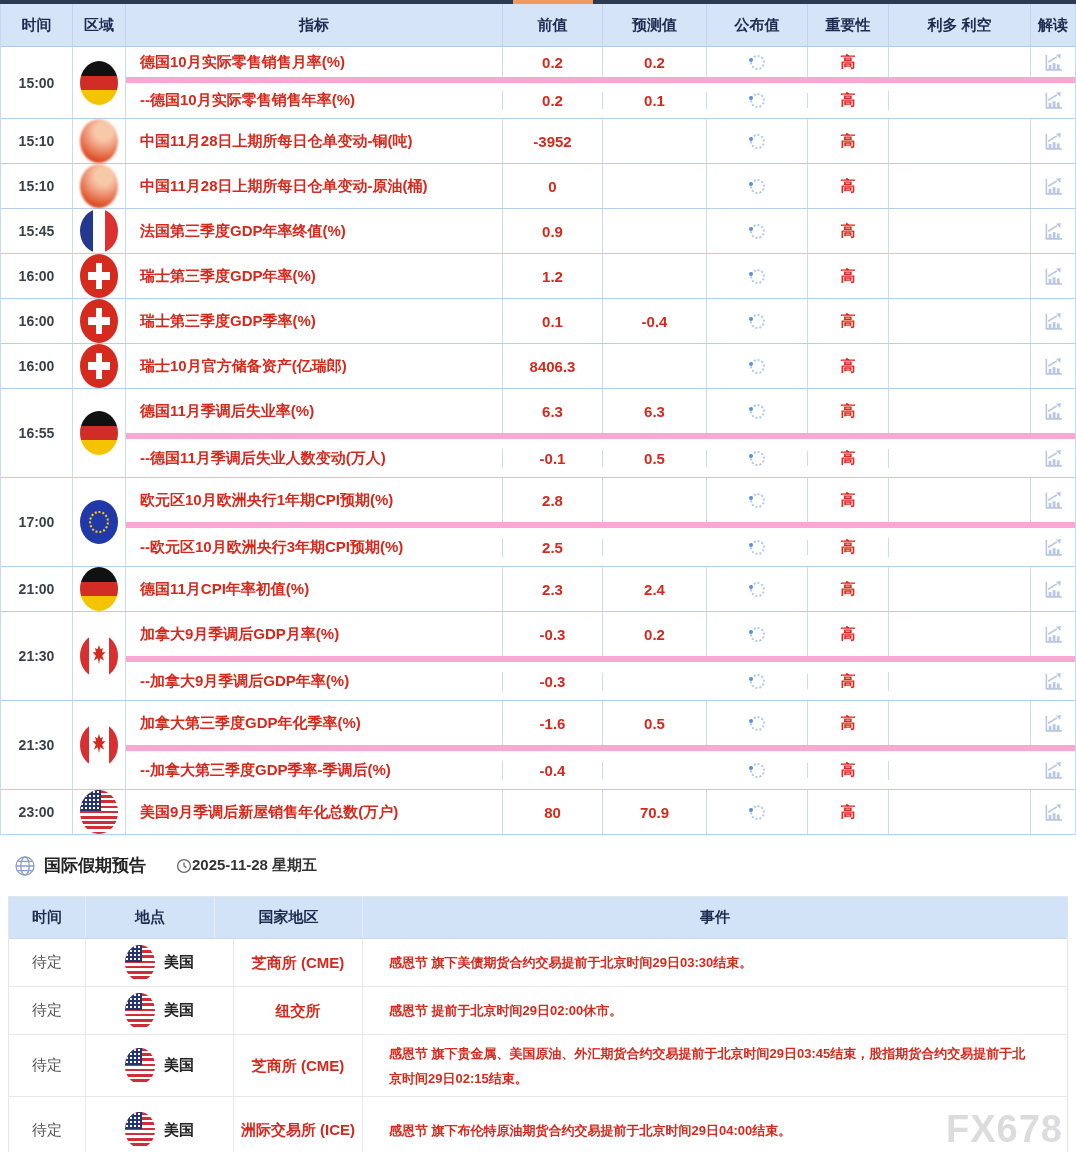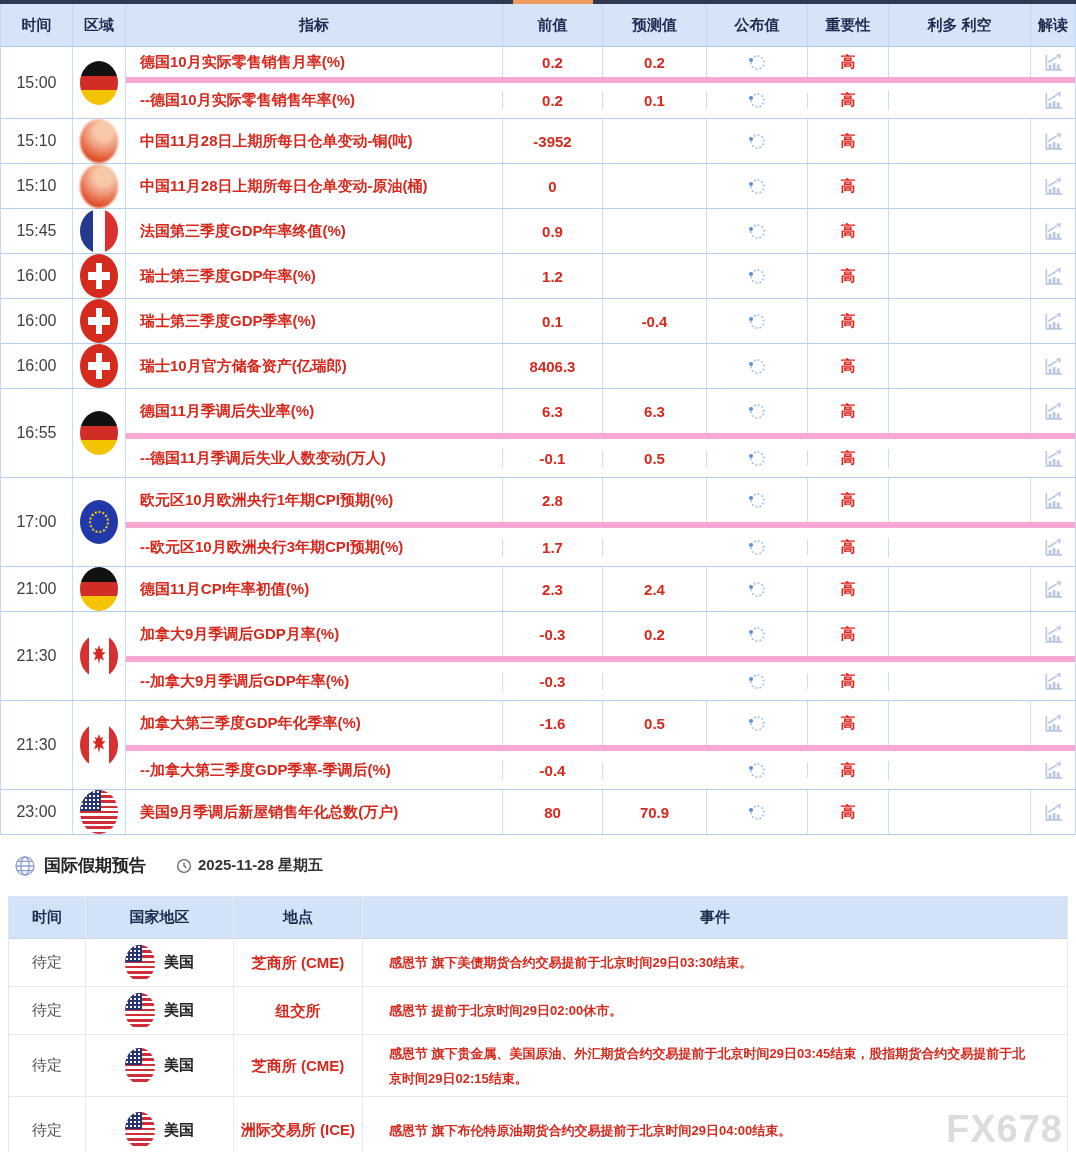--- a/index.html
+++ b/index.html
@@ -17,21 +17,21 @@
   .ch { display:flex; align-items:center; justify-content:center;
         color:#1d2b4f; font-weight:700; font-size:15px; border-right:1px solid #c2d4ee; }
   .ch:last-child { border-right:none; }
 
   .c-time { width:72px; } .c-region { width:53px; } .c-ind { width:377px; }
   .c-prev { width:100px; } .c-fore { width:104px; } .c-act { width:101px; }
   .c-imp { width:81px; } .c-bb { width:142px; } .c-int { flex:1; }
 
   .group { display:flex; border-bottom:1px solid #b5cfee; }
   .cell { display:flex; align-items:center; justify-content:center; border-right:1px solid #cadcf5; }
-  .group > .c-time { color:#3a3f49; font-size:16px; }
+  .group > .c-time { color:#3a3f49; font-size:14px;font-weight:bold; }
   .group > .c-region { }
   .subrows { flex:1; display:flex; flex-direction:column; }
   .subrow { display:flex; height:44px; }
   .subrow + .subrow { border-top:6px solid #f9a8d4;align-items:center; }
   .group:nth-child(1) .subrow:nth-child(1) { height:30px; }
   .group:nth-child(1) .subrow:nth-child(2) { height:41px; }
   .subrow .c-ind { justify-content:flex-start; padding-left:14px;
         color:#d6291d; font-weight:700; font-size:15px; }
   .subrow .val { color:#d6291d; font-weight:700; font-size:15px; }
   .subrow .imp { color:#e0251d; font-weight:700; font-size:15px; }
@@ -59,21 +59,21 @@
   .flag-us { background:repeating-linear-gradient(180deg,#cf2e38 0 2.6px,#fff 2.6px 5.2px); }
   .flag-us::before { content:""; position:absolute; left:0; top:0; width:55%; height:48%; background:#26356e;
      background-image:radial-gradient(#fff 28%,transparent 34%); background-size:4px 4px; }
   .flag-cn { background:radial-gradient(circle at 62% 28%,#f8c9a8 0 22%,#f0a184 40%,#e4663f 65%,#cd2800 92%);
      filter:blur(1.2px); }
   .flag.sm { width:30px; height:36px; }
 
   
   .holiday-bar { height:61px; display:flex; align-items:center; padding-left:14px; }
   .holiday-title { font-size:17px; font-weight:700; color:#222; margin:0 8px; }
-  .holiday-date { font-size:15px; font-weight:700; color:#333; margin-left:6px; }
+  .holiday-date { font-size:15px; font-weight:700; color:#333; }
   .icon-globe, .icon-clock { display:flex; align-items:center; }
   .icon-clock { margin-left:22px; }
 
   .holiday-table { width:1060px; margin-left:8px; border:1px solid #dfe6ee; position:relative; }
   .h-header { display:flex; height:42px; background:#d2e2f7; border-bottom:1px solid #c9d8ee; }
   .hh { display:flex; align-items:center; justify-content:center; color:#1d2b4f;
         font-weight:700; font-size:15px; border-right:1px solid #e4ecf8; }
   .hh:last-child { border-right:none; }
   .h-time { width:77px; } .h-country { width:148px; } .h-place { width:129px; } .h-event { flex:1; }
 
@@ -409,21 +409,21 @@
         <rect x="9.3" y="10.6" width="2.6" height="6.4" fill="#b9c6e2"></rect>
         <rect x="13.2" y="11.8" width="2.6" height="5.2" fill="#b9c6e2"></rect>
         <path d="M5 9.8 L13.2 4.6" stroke="#b9c6e2" stroke-width="1.5"></path>
         <path d="M12.3 2.6 L17 2 L16.4 6.7 Z" fill="#b9c6e2"></path>
       </svg>
     </div>
   </div>
 
   <div class="subrow">
     <div class="cell c-ind ind-name">--欧元区10月欧洲央行3年期CPI预期(%)</div>
-    <div class="cell c-prev val">1.7</div>
+    <div class="cell c-prev val">2.5</div>
     <div class="cell c-fore val"></div>
     <div class="cell c-act">
       <span class="spinner"></span>
     </div>
     <div class="cell c-imp imp">高</div>
     <div class="cell c-bb"></div>
     <div class="cell c-int">
       <svg width="21" height="21" viewBox="0 0 20 20">
         <path d="M3.2 2.5 V17 H18" fill="none" stroke="#b9c6e2" stroke-width="1.5"></path>
         <rect x="5.4" y="12.4" width="2.6" height="4.6" fill="#b9c6e2"></rect>
@@ -611,22 +611,22 @@
       <circle cx="8" cy="8" r="6.4"></circle>
         <path d="M8 4.4V8l2.5 1.6"></path>
     </svg>
   </span>
   <span class="holiday-date">2025-11-28 星期五</span>
 </div>
 
 <div class="holiday-table">
   <div class="h-header">
     <div class="hh h-time">时间</div>
+    <div class="hh h-place">地点</div>
     <div class="hh h-country">国家地区</div>
-    <div class="hh h-place">地点</div>
     <div class="hh h-event">事件</div>
   </div>
   <div id="holiday-body">
   <div class="hrow">
     <div class="hcell h-time">待定</div>
     <div class="hcell h-country">
       <span class="flag sm flag-us"></span>
       <span class="country-name">美国</span>
     </div>
     <div class="hcell h-place">芝商所 (CME)</div>

